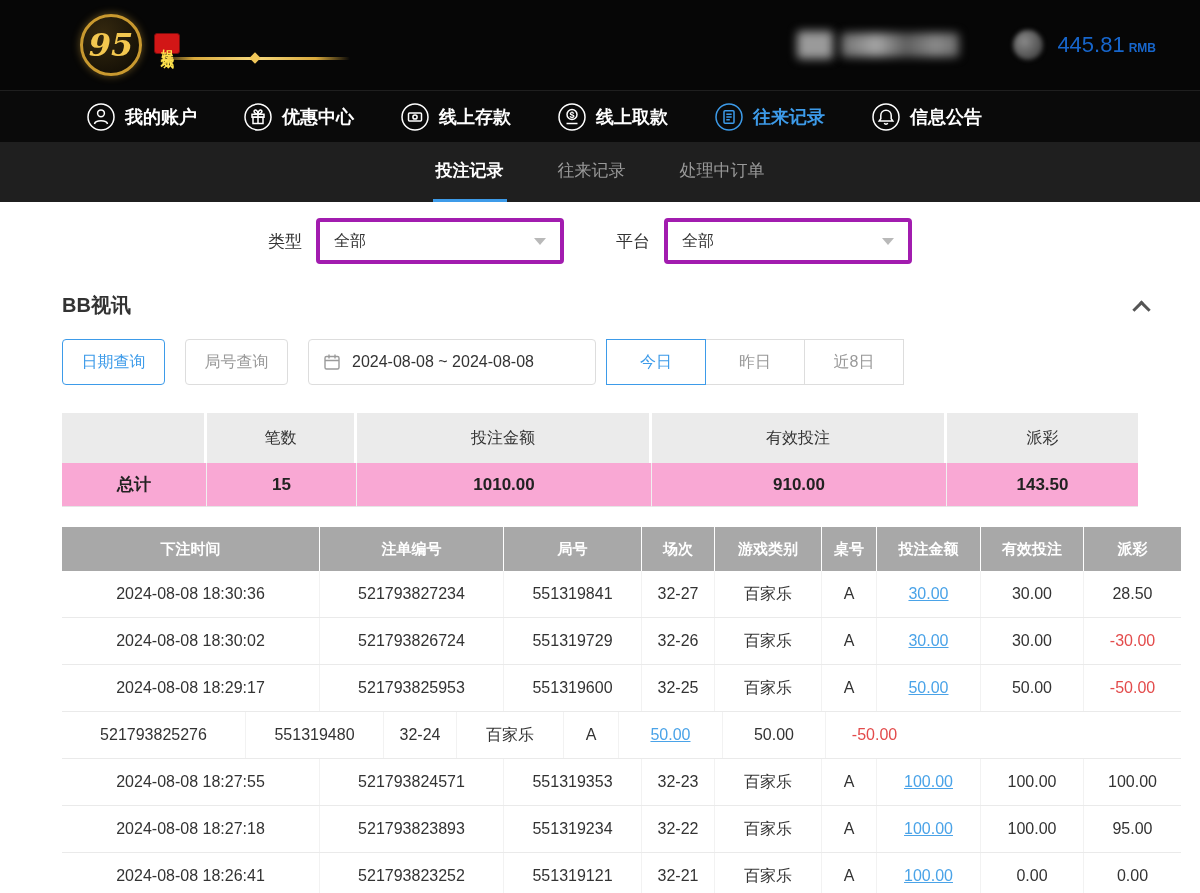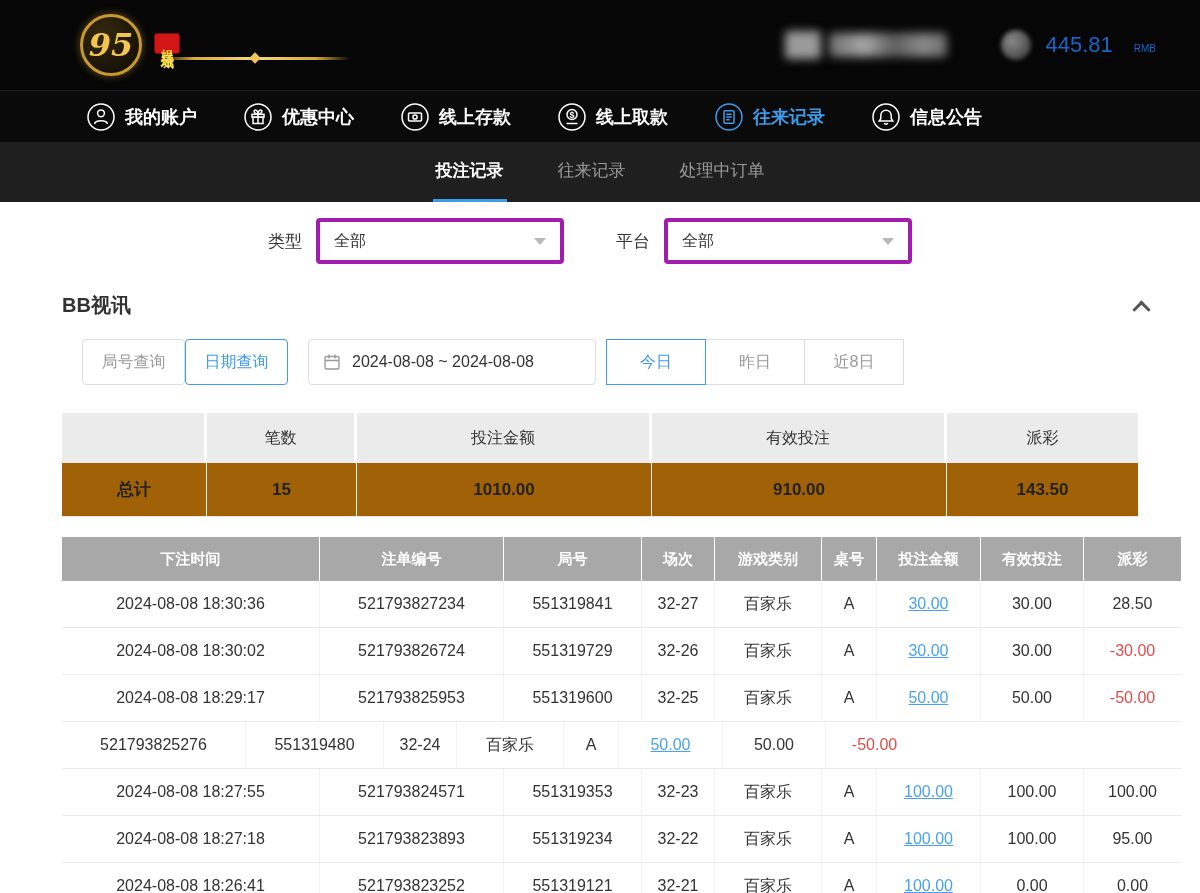--- a/index.html
+++ b/index.html
@@ -32,21 +32,21 @@
 
   .user { display:flex; align-items:center; }
   .blur-avatar { width:36px; height:28px; background:#9a9a9a; filter:blur(5px);
     border-radius:4px; }
   .blur-name { width:118px; height:24px; border-radius:4px; margin-left:8px;
     background:linear-gradient(90deg,#6f6f6f,#a5a5a5 30%,#5e5e5e 55%,#8a8a8a 80%,#6c6c6c);
     filter:blur(5px); }
   .wallet { width:30px; height:30px; border-radius:50%; margin-left:54px;
     background:radial-gradient(circle at 38% 38%, #8a8a8a, #2e2e2e); filter:blur(2px); }
   .balance { color:#1766cc; font-size:22px; font-weight:normal; margin-left:14px; }
-  .currency { color:#1766cc; font-size:10px; font-weight:normal; margin-left:21px; margin-top:6px; }
+  .currency { color:#1766cc; font-size:12px; font-weight:bold; margin-left:4px; margin-top:6px; }
 
   
   .mainnav { height:52px; background:#0a0a0a; border-top:1px solid #1f1f1f;
     display:flex; align-items:center; gap:46px; padding-left:86px; }
   .nav-item { display:flex; align-items:center; gap:9px; color:#fff;
     font-size:18px; font-weight:bold; cursor:pointer; white-space:nowrap; }
   .nav-item svg { display:block; }
   .nav-item.active { color:#3d9be9; }
 
   
@@ -87,21 +87,21 @@
   .seg .btn.on { border-color:#3d9be9; color:#3d9be9; position:relative; z-index:1; margin-left:0; }
   .btn-search { width:101px; margin-left:10px; background:#54abe9; color:#fff;
     border:none; font-size:17px; }
 
   
   .sum-grid { display:grid; grid-template-columns:145px 150px 295px 295px 191px;
     margin:28px 62px 0; width:1076px; }
   .sum-h { background:#ebebeb; height:50px; display:flex; align-items:center;
     justify-content:center; font-size:16px; color:#333; border-right:3px solid #fff; }
   .sum-h.last { border-right:none; }
-  .sum-c { height:54px; background:#a16207; display:flex; align-items:center;
+  .sum-c { height:44px; background:#f9a8d4; display:flex; align-items:center;
     justify-content:center; font-size:17px; color:#222; font-weight:bold;
     border-bottom:1px solid #e6e6e6; border-right:1px solid #f0f0f0;text-align:center; }
   .sum-c.last { border-right:none; }
 
   
   .btable { margin:20px 62px 0; width:1119px; }
   .thead { display:flex; background:#a8a8a8; height:44px; }
   .th { color:#fff; font-size:15px; font-weight:bold; display:flex;
     align-items:center; justify-content:center; border-right:1px solid #fff; }
   .th.last { border-right:none; }
@@ -214,22 +214,22 @@
     <span class="caret"></span>
   </div>
 </div>
 
 <div class="section-head">
   <span class="section-title">BB视讯</span>
   <span class="chev-up"></span>
 </div>
 
 <div class="querybar">
+  <div class="btn btn-datequery">日期查询</div>
   <div class="btn btn-roundquery">局号查询</div>
-  <div class="btn btn-datequery">日期查询</div>
   <div class="date-input">
     <svg width="18" height="18" viewBox="0 0 18 18" fill="none" stroke="#9b9b9b" stroke-width="1.4">
       <rect x="2" y="3.5" width="14" height="12.5" rx="1.5"></rect>
         <path d="M2 7.5h14M6 1.5v4M12 1.5v4"></path>
     </svg>
     <span>2024-08-08 ~ 2024-08-08</span>
   </div>
   <div class="seg">
     <div class="btn on">今日</div>
     <div class="btn">昨日</div>

